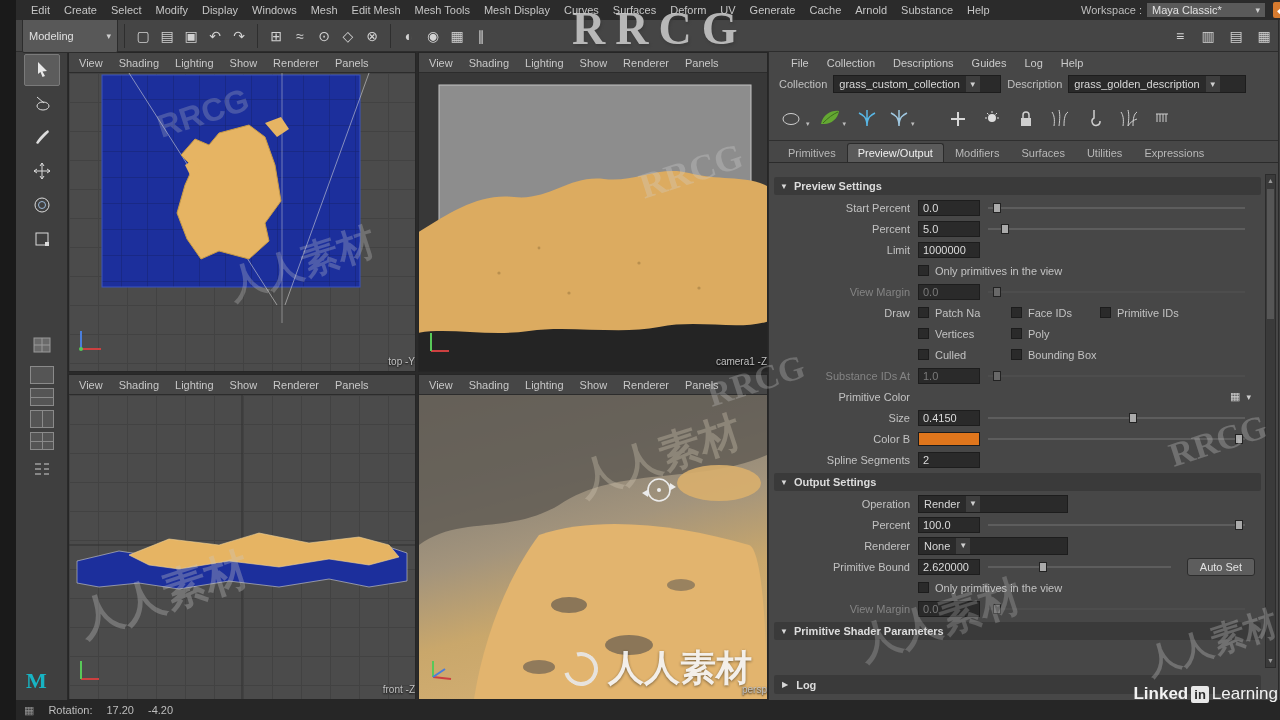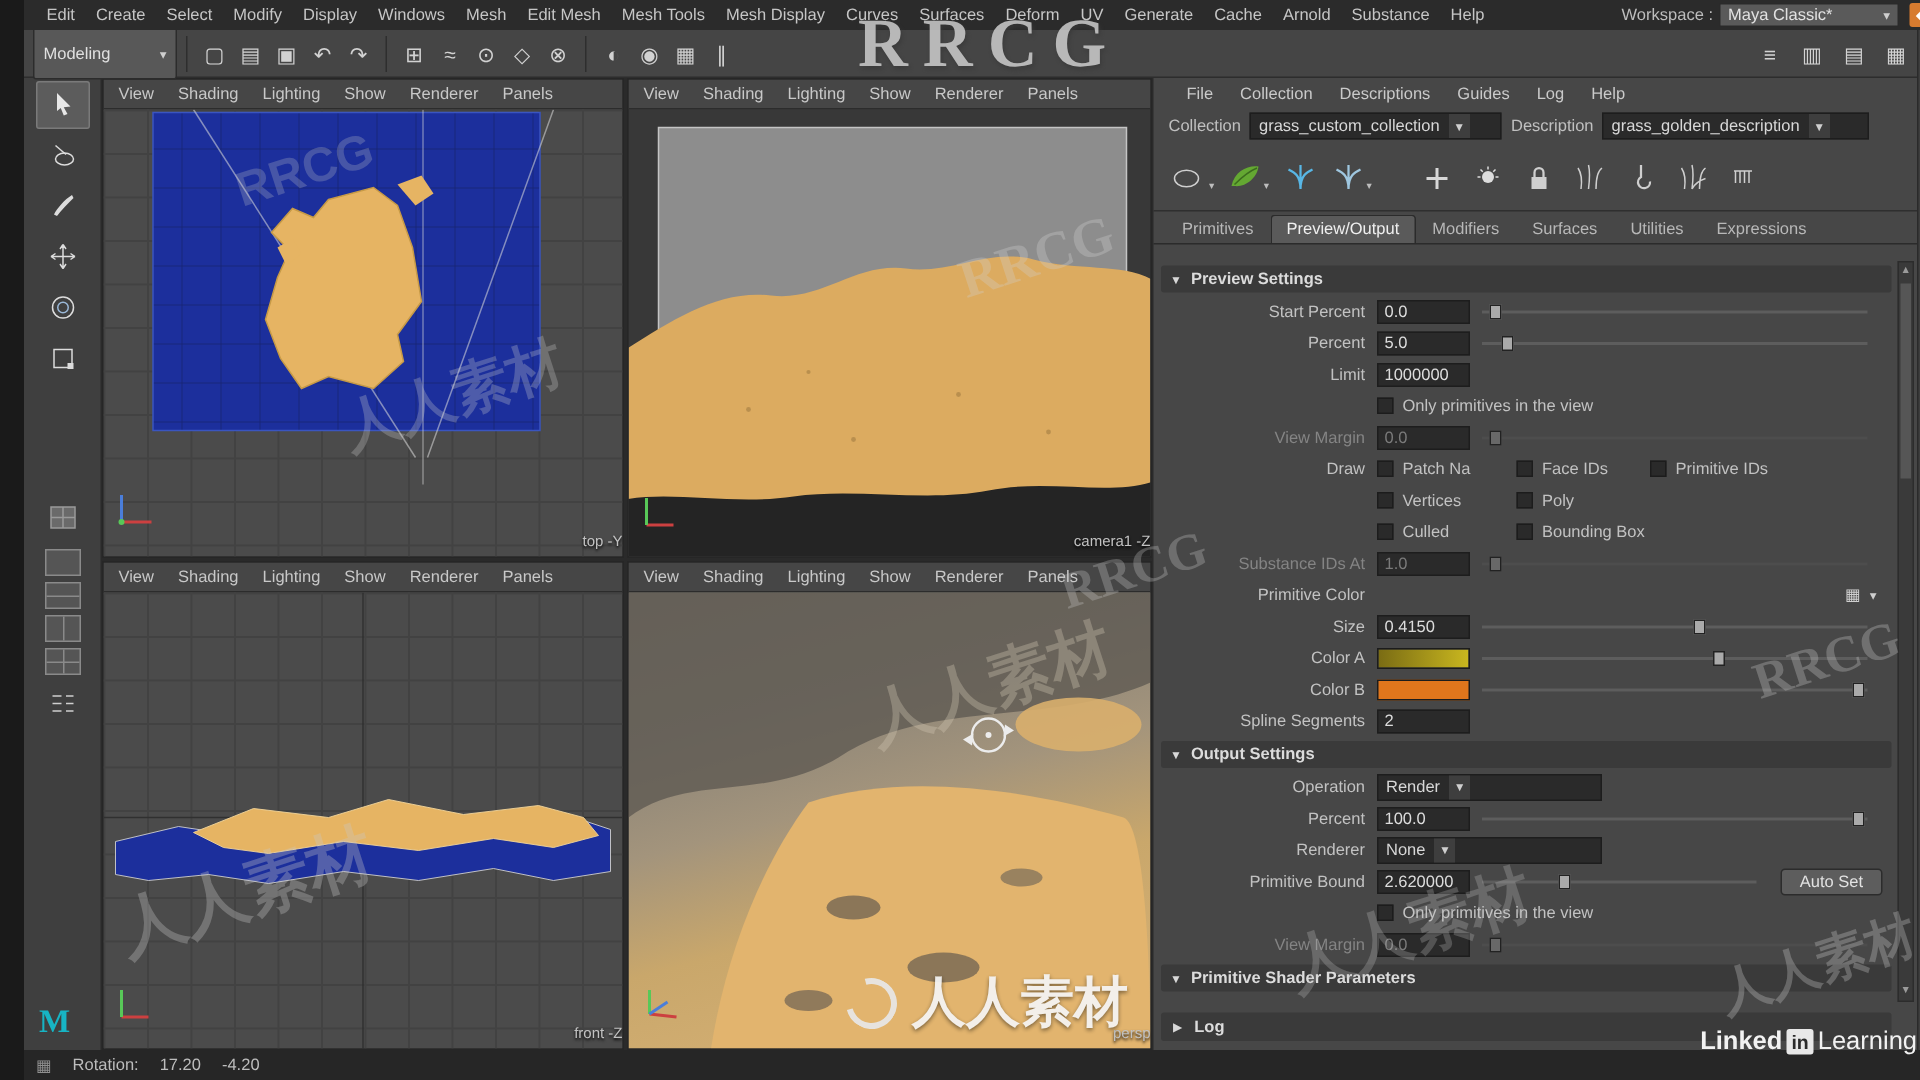--- a/index.html
+++ b/index.html
@@ -540,27 +540,20 @@
         </div>
       </div>
       <div class="row">
         <span class="lbl">Size</span>
         <div class="fld">0.4150</div>
         <div class="sl">
             <div class="h" style="left:55%"></div>
           </div>
       </div>
       <div class="row">
-        <span class="lbl">Color A</span>
-        <div class="swatch" style="background:linear-gradient(90deg,#7a6c14,#c9b71f)"></div>
-        <div class="sl">
-            <div class="h" style="left:60%"></div>
-          </div>
-      </div>
-      <div class="row">
         <span class="lbl">Color B</span>
         <div class="swatch" style="background:#e0761c"></div>
         <div class="sl">
             <div class="h" style="left:96%"></div>
           </div>
       </div>
       <div class="row">
         <span class="lbl">Spline Segments</span>
         <div class="fld">2</div>
       </div>

